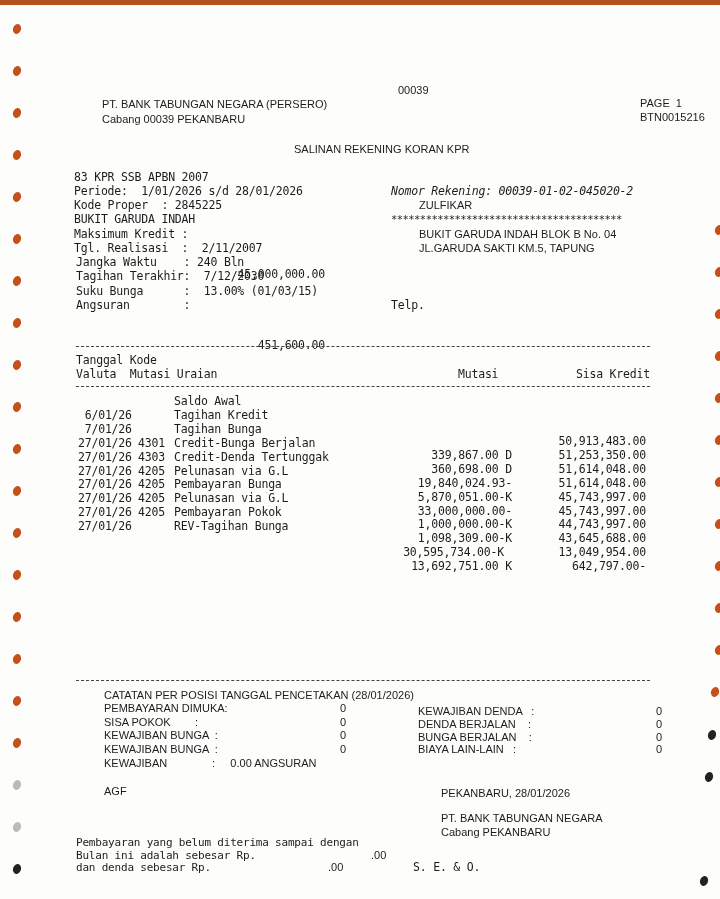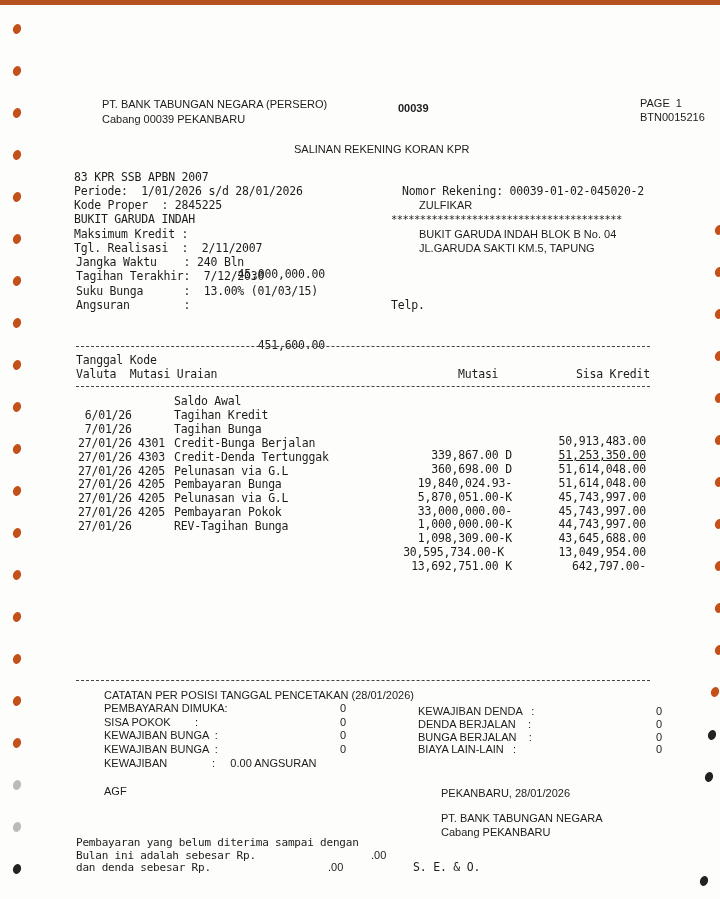--- a/index.html
+++ b/index.html
@@ -54,39 +54,39 @@
 <div class="hole" style="left:715px;top:561px;"></div>
 <div class="hole" style="left:715px;top:603px;"></div>
 <div class="hole" style="left:715px;top:645px;"></div>
 <div class="hole" style="left:711px;top:687px;"></div>
 <div class="hole" style="left:708px;top:730px;background:#222;"></div>
 <div class="hole" style="left:705px;top:772px;background:#222;"></div>
 <div class="hole" style="left:700px;top:876px;background:#222;"></div>
 
 <div class="t n" style="left:74px;top:98px;">PT. BANK TABUNGAN NEGARA (PERSERO)</div>
 <div class="t n" style="left:74px;top:113px;">Cabang 00039 PEKANBARU</div>
-<div class="t n" style="left:370px;top:102px;font-weight:bold;">00039</div>
+<div class="t n" style="left:370px;top:84px;">00039</div>
 <div class="t n" style="left:612px;top:97px;">PAGE  1</div>
 <div class="t n" style="left:612px;top:111px;">BTN0015216</div>
 <div class="t n" style="left:266px;top:143px;">SALINAN REKENING KORAN KPR</div>
 
 <div class="t" style="left:74px;top:171px;">83 KPR SSB APBN 2007</div>
 <div class="t" style="left:74px;top:185px;">Periode:  1/01/2026 s/d 28/01/2026</div>
 <div class="t" style="left:74px;top:199px;">Kode Proper  : 2845225</div>
 <div class="t" style="left:74px;top:213px;">BUKIT GARUDA INDAH</div>
 <div class="t" style="left:74px;top:228px;">Maksimum Kredit :</div>
 <div class="t r" style="left:200px;top:228px;width:125px;">45,000,000.00</div>
 <div class="t" style="left:74px;top:242px;">Tgl. Realisasi  :  2/11/2007</div>
 <div class="t" style="left:76px;top:256px;">Jangka Waktu    : 240 Bln</div>
 <div class="t" style="left:76px;top:270px;">Tagihan Terakhir:  7/12/2030</div>
 <div class="t" style="left:76px;top:285px;">Suku Bunga      :  13.00% (01/03/15)</div>
 <div class="t" style="left:76px;top:299px;">Angsuran        :</div>
 <div class="t r" style="left:200px;top:299px;width:125px;">451,600.00</div>
 
-<div class="t" style="left:402px;top:185px;">Nomor Rekening: 00039-01-02-045020-2</div>
+<div class="t" style="left:391px;top:185px;font-style:italic;">Nomor Rekening: 00039-01-02-045020-2</div>
 <div class="t n" style="left:391px;top:199px;">ZULFIKAR</div>
 <div class="t" style="left:391px;top:213px;font-size:10.5px;letter-spacing:-0.55px;">****************************************</div>
 <div class="t n" style="left:391px;top:228px;">BUKIT GARUDA INDAH BLOK B No. 04</div>
 <div class="t n" style="left:391px;top:242px;">JL.GARUDA SAKTI KM.5, TAPUNG</div>
 <div class="t" style="left:391px;top:299px;">Telp.</div>
 
 <div class="dash" style="left:76px;top:346px;width:574px;"></div>
 <div class="t" style="left:76px;top:354px;">Tanggal Kode</div>
 <div class="t" style="left:76px;top:368px;">Valuta  Mutasi Uraian</div>
 <div class="t" style="left:458px;top:368px;">Mutasi</div>
@@ -99,21 +99,21 @@
     <div class="t" style="left: 138px; top: 395px;"></div>
     <div class="t" style="left: 174px; top: 395px;">Saldo Awal</div>
     <div class="t r" style="left: 380px; width: 132px; top: 395px;"></div>
     <div class="t r" style="left: 520px; width: 126px; top: 395px;">50,913,483.00</div>
   </div>
     <div>
     <div class="t" style="left: 78px; top: 408.9px;"> 6/01/26</div>
     <div class="t" style="left: 138px; top: 408.9px;"></div>
     <div class="t" style="left: 174px; top: 408.9px;">Tagihan Kredit</div>
     <div class="t r" style="left: 380px; width: 132px; top: 408.9px;">339,867.00 D</div>
-    <div class="t r" style="left: 520px; width: 126px; top: 408.9px; text-decoration: underline;">51,253,350.00</div>
+    <div class="t r" style="left: 520px; width: 126px; top: 408.9px;">51,253,350.00</div>
   </div>
     <div>
     <div class="t" style="left: 78px; top: 422.8px;"> 7/01/26</div>
     <div class="t" style="left: 138px; top: 422.8px;"></div>
     <div class="t" style="left: 174px; top: 422.8px;">Tagihan Bunga</div>
     <div class="t r" style="left: 380px; width: 132px; top: 422.8px;">360,698.00 D</div>
     <div class="t r" style="left: 520px; width: 126px; top: 422.8px;">51,614,048.00</div>
   </div>
     <div>
     <div class="t" style="left: 78px; top: 436.7px;">27/01/26</div>

